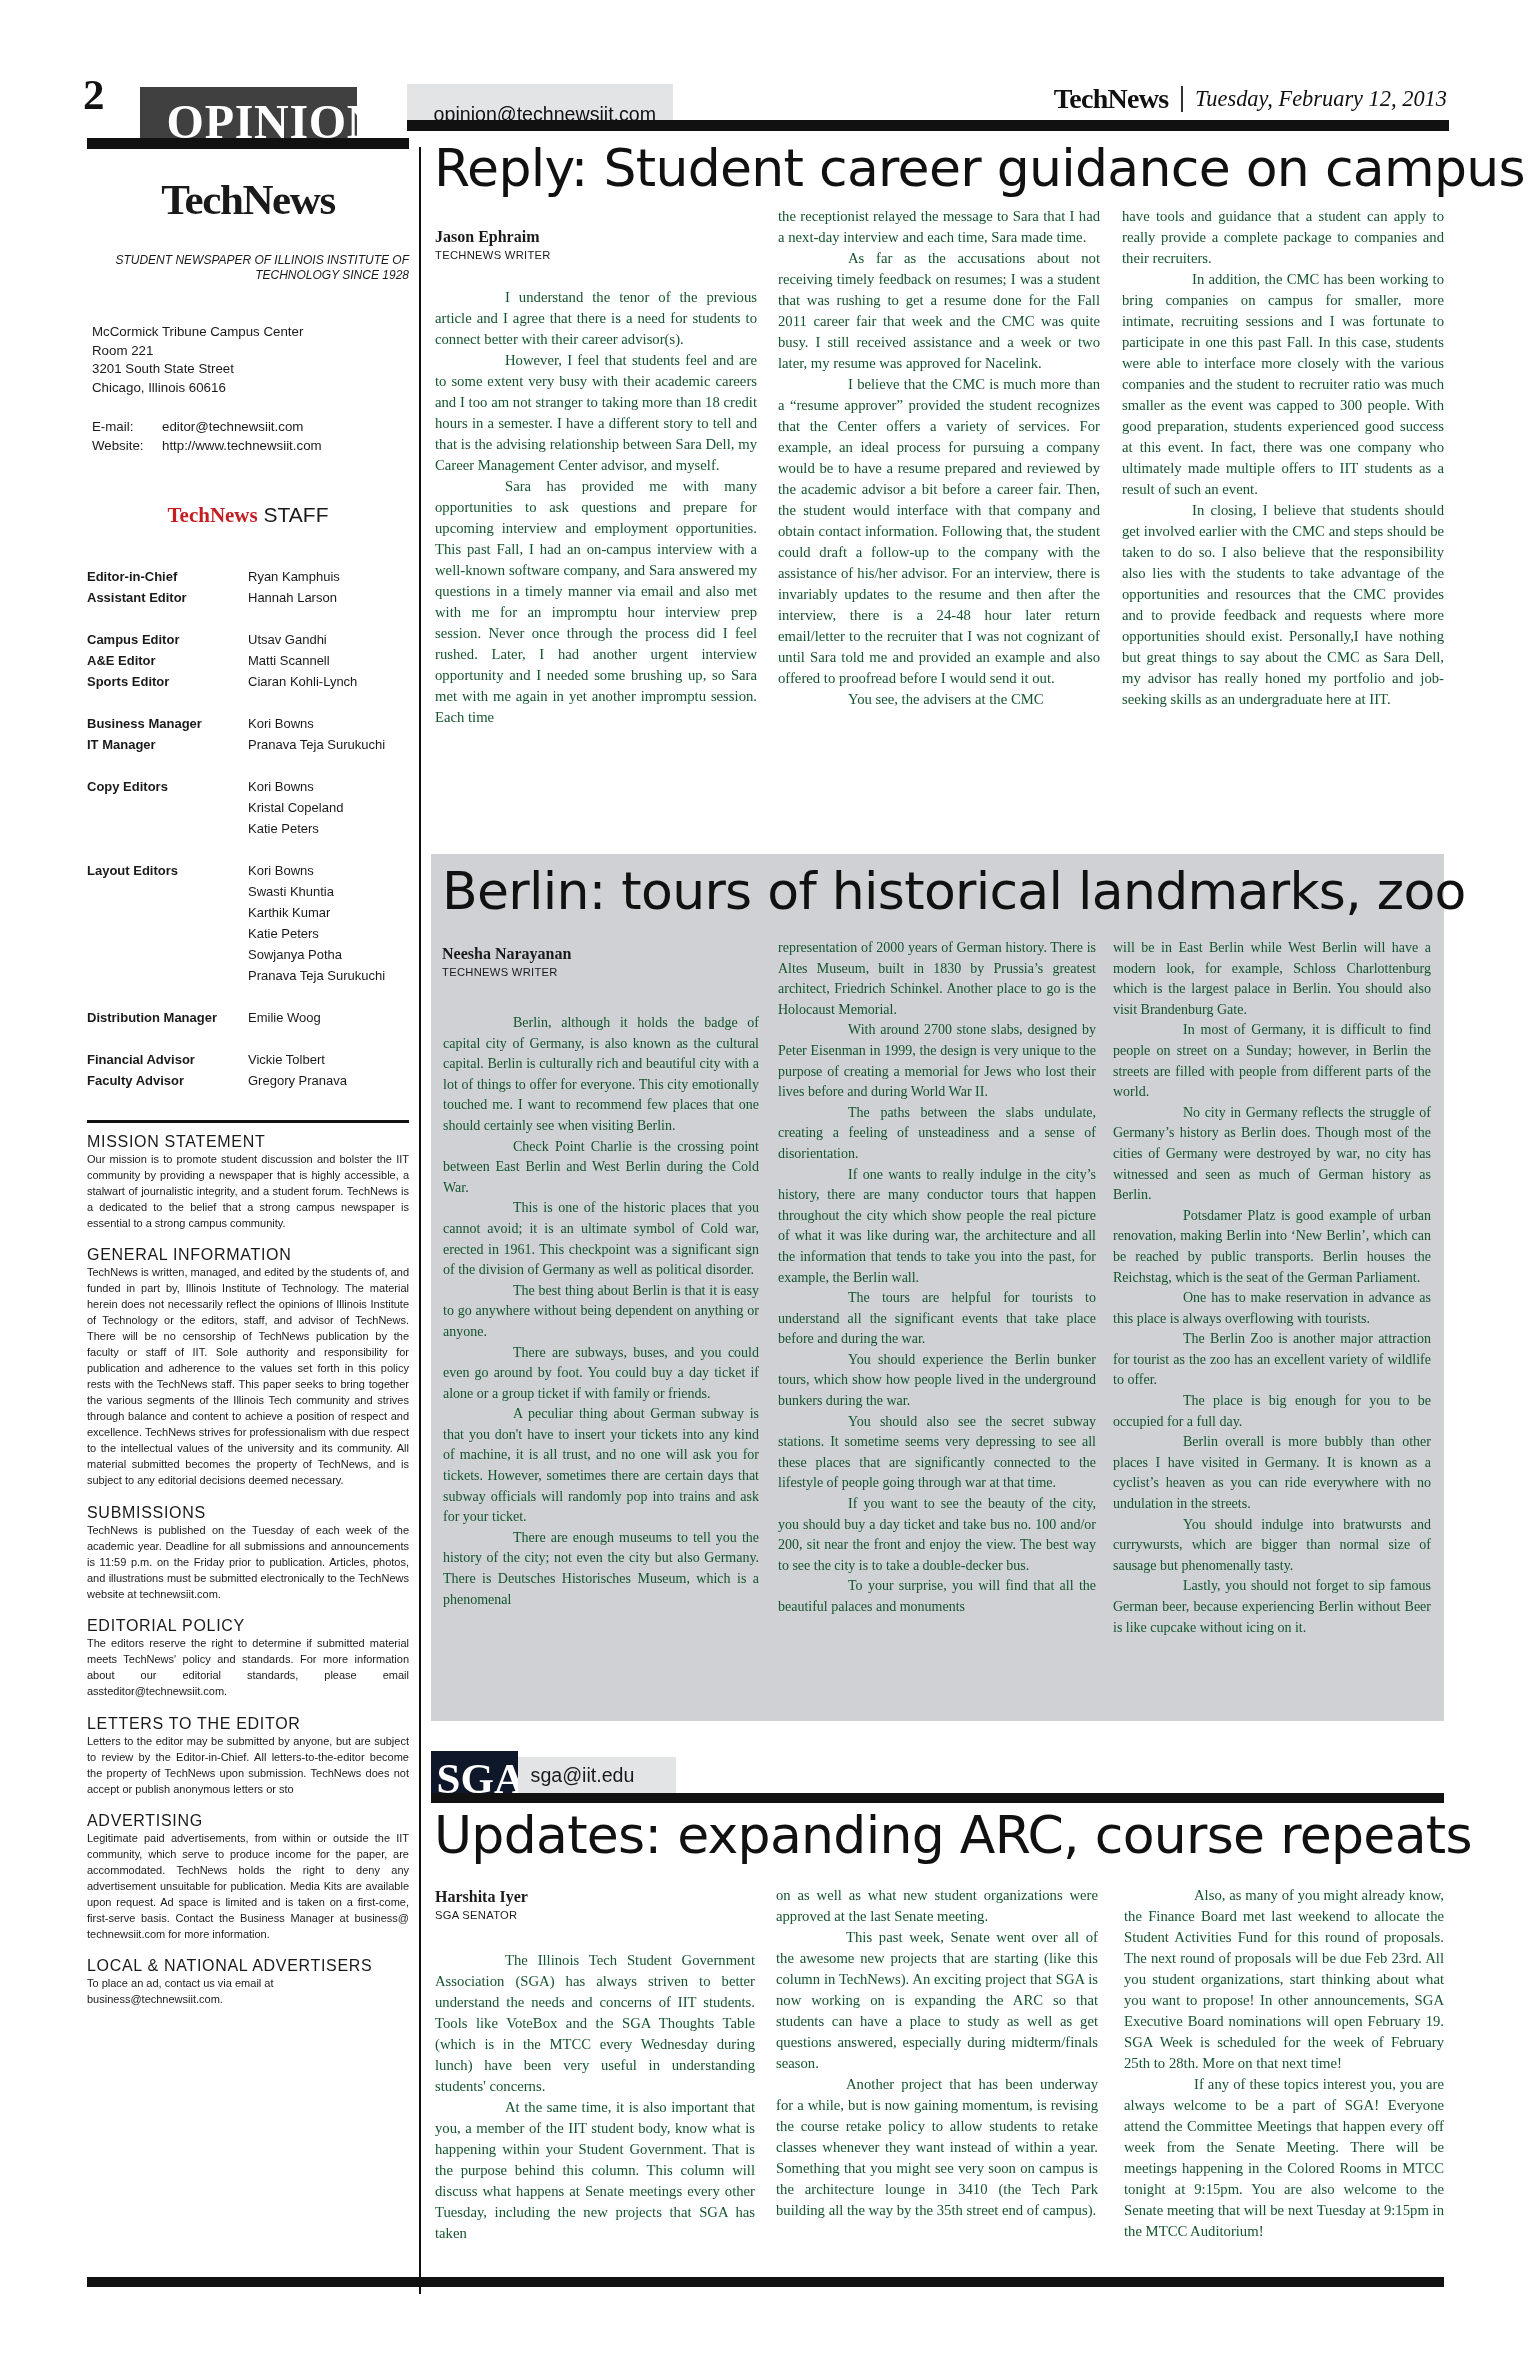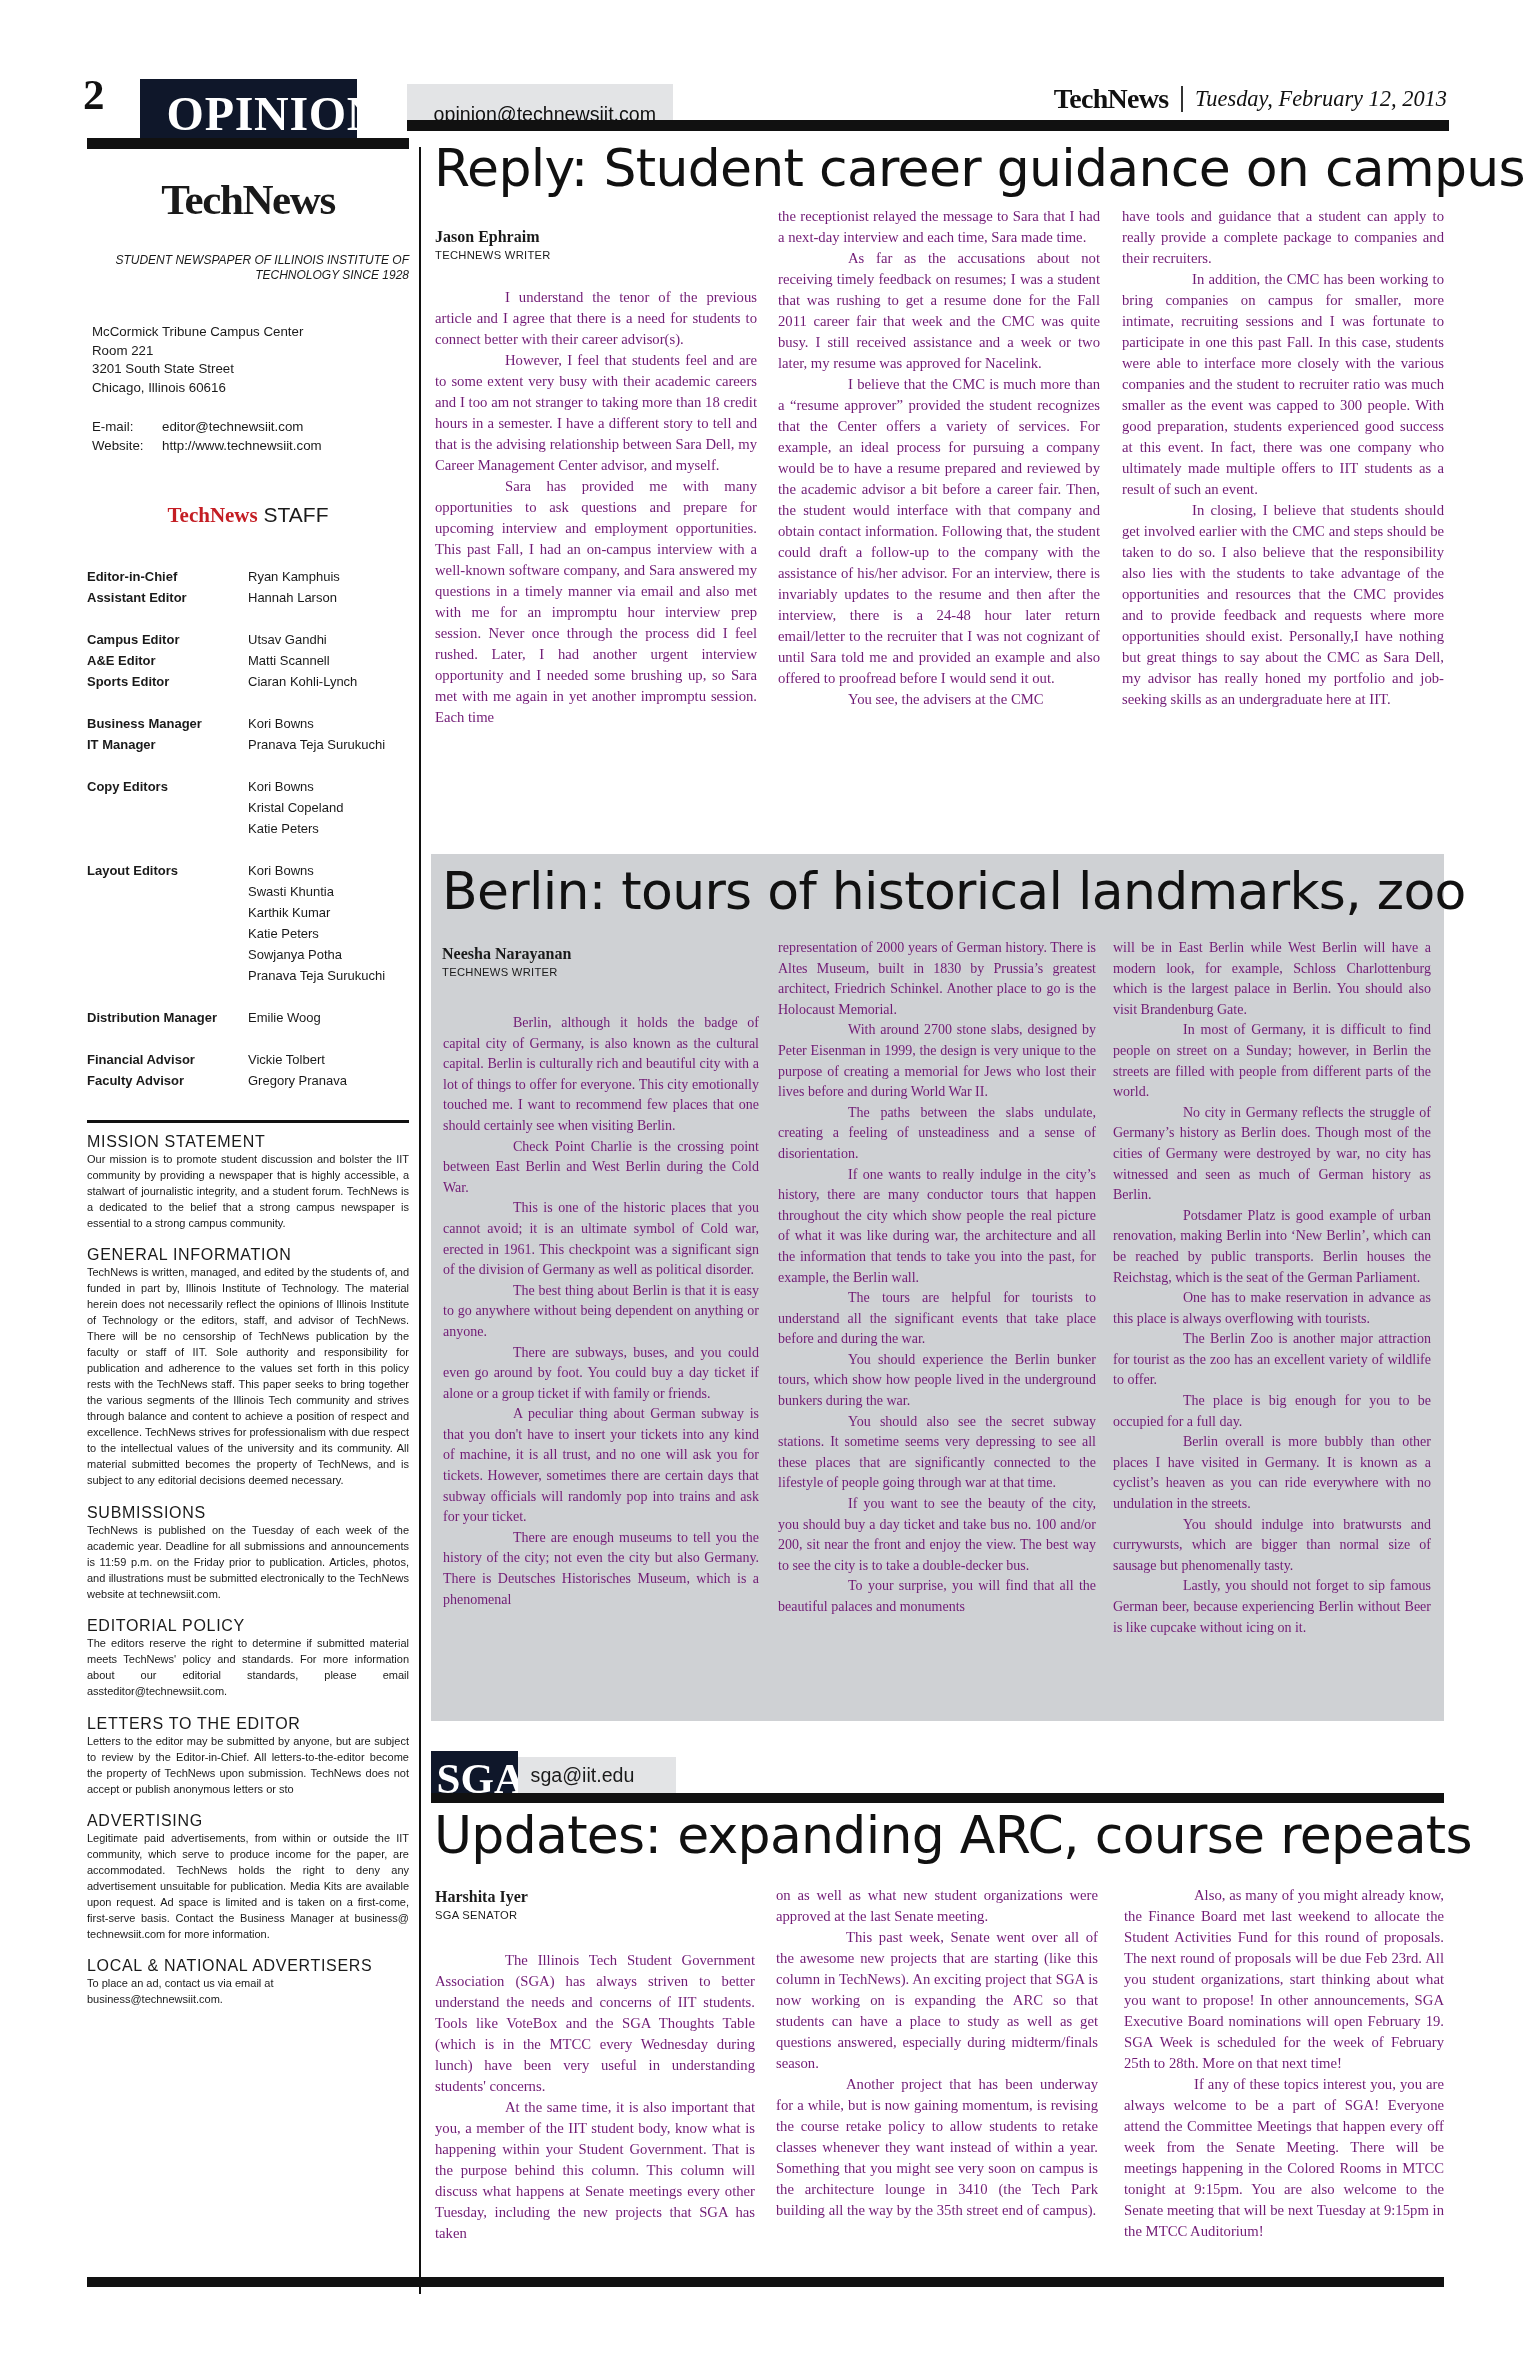--- a/index.html
+++ b/index.html
@@ -1,21 +1,21 @@
 <!DOCTYPE html>
 <html style="font-size:11.2px"><head>
 <meta charset="utf-8">
 <style>
   html, body { margin: 0; padding: 0; background: #ffffff; }
   body { width: 1538px; height: 2377px; position: relative; overflow: hidden; color: #1a1a1a; }
   .abs { position: absolute; }
 
   
   .page-num { left: 83px; top: 70px; font: bold 43px "Liberation Serif", serif; color: #111; }
-  .section-tab { left: 140px; top: 79px; width: 217px; height: 62px; background: #0f172a; }
+  .section-tab { left: 140px; top: 87px; width: 217px; height: 62px; background: #404040; }
   .section-tab span { position: absolute; left: 26.6px; top: 7px; font: bold 48px "Liberation Serif", serif; color: #fff; letter-spacing: 0.7px; }
   .email-tab { left: 407px; top: 84px; width: 266px; height: 38px; background: #e3e4e6; }
   .email-tab span { position: absolute; left: 26.6px; top: 19px; font: 19.6px "Liberation Sans", sans-serif; color: #111; }
   .top-rule { left: 407px; top: 120px; width: 1042px; height: 10.5px; background: #111; }
   .mast-right { right: 91px; top: 83px; display: flex; align-items: center; gap: 12.6px; }
   .mast-logo { font: bold 28px "Liberation Serif", serif; letter-spacing: -0.7px; color: #111; }
   .mast-sep { width: 1.4px; height: 26.6px; background: #333; }
   .mast-date { font: italic 22.4px "Liberation Serif", serif; color: #111; }
 
   
@@ -36,21 +36,21 @@
   .staff .role div, .staff .names div { height: 21px; }
   .side-rule-mid { left: 87px; top: 1120px; width: 322px; height: 2.8px; background: #111; }
   .info { left: 87px; top: 1133px; width: 322px; font-family: "Liberation Sans", sans-serif; }
   .info h4 { margin: 0; font-weight: normal; font-size: 16px; letter-spacing: 0.7px; line-height: 18px; }
   .info p { margin: 0 0 15.4px 0; font-size: 11px; line-height: 16px; text-align: justify; }
 
   
   .headline { font-family: "DejaVu Sans", sans-serif; font-weight: normal; color: #111; white-space: nowrap; letter-spacing: -0.7px; }
   .byline-name { font: bold 16px "Liberation Serif", serif; }
   .byline-role { font: 11.2px "Liberation Sans", sans-serif; letter-spacing: 0.3px; margin-top: 2.8px; }
-  .col { position: absolute; font-family: "Liberation Serif", serif; font-size: 14.7px; line-height: 21px; text-align: justify; color: #701a75; }
+  .col { position: absolute; font-family: "Liberation Serif", serif; font-size: 14.7px; line-height: 21px; text-align: justify; color: #14532d; }
   .col p { margin: 0; text-indent: 70px; }
   .col p.noindent { text-indent: 0; }
 
   .a1-headline { left: 434px; top: 138px; font-size: 52px; }
   .a1-byline { left: 435px; top: 228px; }
 
   .berlin-box { left: 431px; top: 854px; width: 1013px; height: 867px; background: #cfd1d4; }
   .a2-headline { left: 442px; top: 861px; font-size: 52px; }
   .a2-byline { left: 442px; top: 945px; }
 

